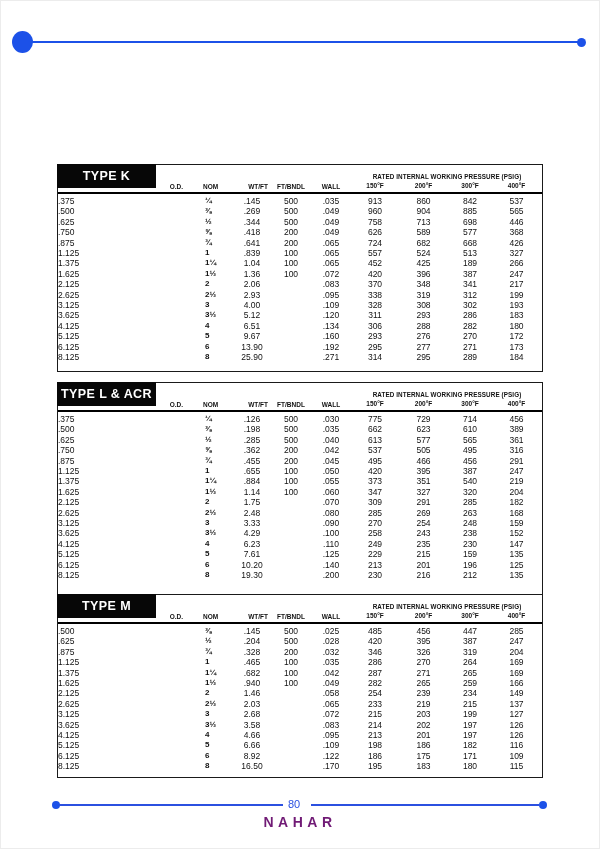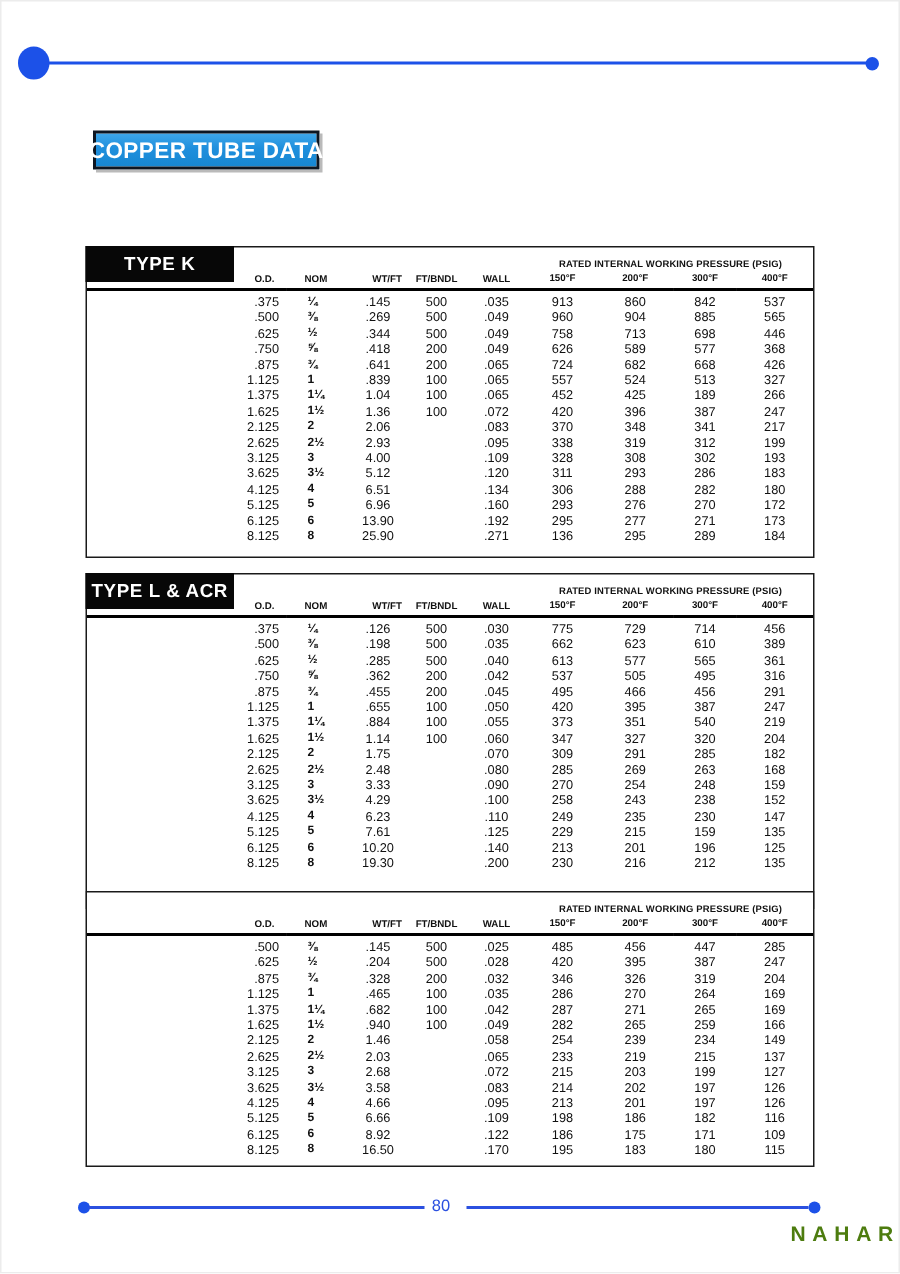--- a/index.html
+++ b/index.html
@@ -61,46 +61,43 @@
   th.h2 { text-align: right; padding-right: 4px; }
   th.h3 { text-align: center; }
   th.h4 { text-align: center; }
 
   tbody td {
     font-size: 8.5px; color: #111;
     height: 10.4px; line-height: 10.4px;
     padding: 0; white-space: nowrap; overflow: hidden;
   }
   tbody tr:first-child td { padding-top: 2px; }
-  td.c0 { text-align: right;  padding-right: 5px; }
+  td.c0 {  padding-right: 5px; }
   td.c1 { text-align: left;   padding-left: 14px; font-weight: bold; font-size: 8px; }
   td.c2 { text-align: center;  padding-right: 4px; }
   td.c3, td.c4, td.c5, td.c6, td.c7, td.c8 { text-align: center; }
 
   
   .b-rule-l  { position: absolute; left: 59px;  top: 804px; width: 224px; height: 1.5px; background: #2b50e0; }
   .b-rule-r  { position: absolute; left: 311px; top: 804px; width: 228px; height: 1.5px; background: #2b50e0; }
   .dot-bl    { position: absolute; left: 52px;  top: 801px; width: 8px; height: 8px; border-radius: 50%; background: #1c51e8; }
   .dot-br    { position: absolute; left: 539px; top: 801px; width: 8px; height: 8px; border-radius: 50%; background: #1c51e8; }
   .page-num  { position: absolute; left: 0; top: 798px; width: 588px; text-align: center; font-size: 11px; color: #2b50e0; }
-  .brand     { position: absolute; left: 0; top: 814px; width: 600px; text-align: right;
-               font-size: 14px; font-weight: bold; letter-spacing: 4.5px; color: #4d7c0f; }
+  .brand     { position: absolute; left: 0; top: 814px; width: 600px; text-align: center;
+               font-size: 14px; font-weight: bold; letter-spacing: 4.5px; color: #701a75; }
 </style>
 </head>
 <body>
 
 <div class="page">
 
   <div class="dot-big"></div>
   <div class="top-rule"></div>
   <div class="dot-sm-tr"></div>
 
-  <div class="badge">
-    <span>COPPER TUBE DATA</span>
-  </div>
 
   <div class="table-wrap" id="t1">
     <div class="band">
       <span>TYPE K</span>
     </div>
     <table>
       <colgroup>
           <col class="w0">
           <col class="w1">
           <col class="w2">
@@ -267,21 +264,21 @@
             <td class="c3"></td>
             <td class="c4">.134</td>
             <td class="c5">306</td>
             <td class="c6">288</td>
             <td class="c7">282</td>
             <td class="c8">180</td>
           </tr>
           <tr>
             <td class="c0">5.125</td>
             <td class="c1">5</td>
-            <td class="c2">6.96</td>
+            <td class="c2">9.67</td>
             <td class="c3"></td>
             <td class="c4">.160</td>
             <td class="c5">293</td>
             <td class="c6">276</td>
             <td class="c7">270</td>
             <td class="c8">172</td>
           </tr>
           <tr>
             <td class="c0">6.125</td>
             <td class="c1">6</td>
@@ -292,21 +289,21 @@
             <td class="c6">277</td>
             <td class="c7">271</td>
             <td class="c8">173</td>
           </tr>
           <tr>
             <td class="c0">8.125</td>
             <td class="c1">8</td>
             <td class="c2">25.90</td>
             <td class="c3"></td>
             <td class="c4">.271</td>
-            <td class="c5">136</td>
+            <td class="c5">314</td>
             <td class="c6">295</td>
             <td class="c7">289</td>
             <td class="c8">184</td>
           </tr>
         </tbody>
     </table>
   </div>
 
   <div class="table-wrap" id="t2">
     <div class="band">
@@ -515,20 +512,23 @@
             <td class="c5">230</td>
             <td class="c6">216</td>
             <td class="c7">212</td>
             <td class="c8">135</td>
           </tr>
         </tbody>
     </table>
   </div>
 
   <div class="table-wrap" id="t3">
+    <div class="band">
+      <span>TYPE M</span>
+    </div>
     <table>
       <colgroup>
           <col class="w0">
           <col class="w1">
           <col class="w2">
           <col class="w3">
           <col class="w4">
           <col class="w5">
           <col class="w6">
           <col class="w7">

